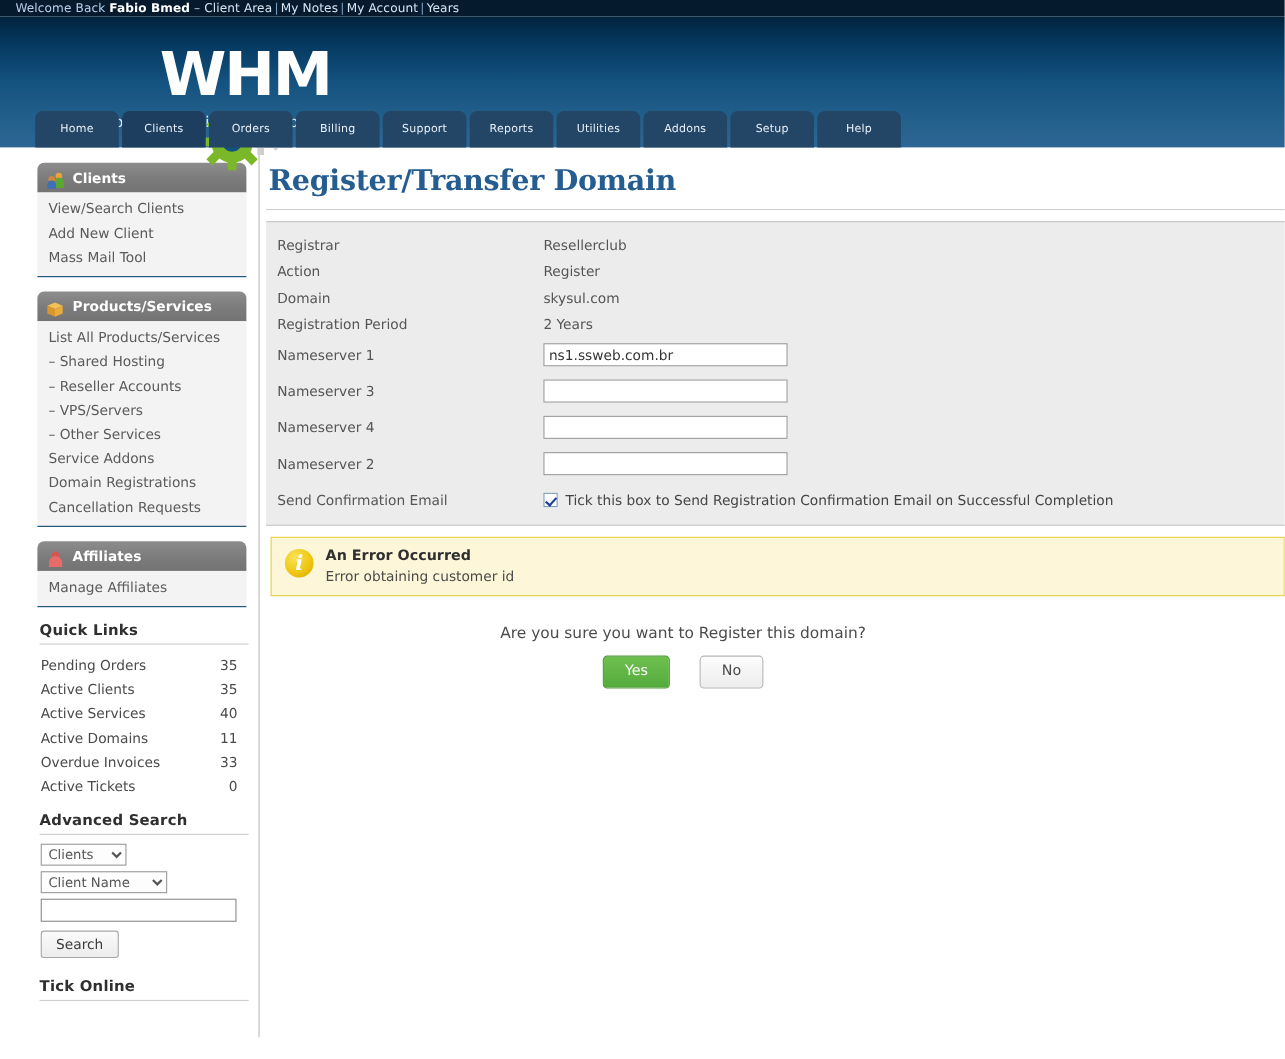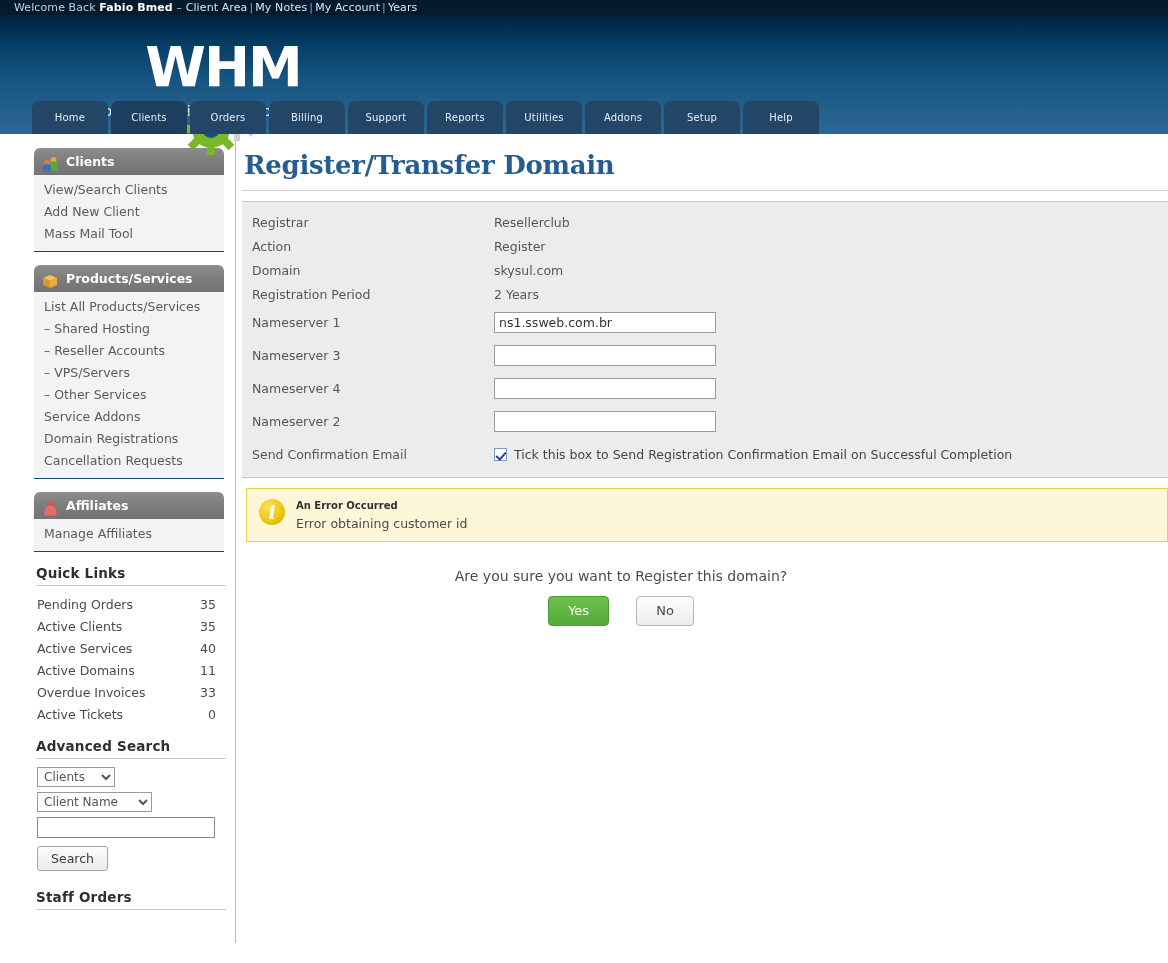--- a/index.html
+++ b/index.html
@@ -257,21 +257,21 @@
     background: radial-gradient(circle at 35% 30%, #f7e259 0%, #f0c712 55%, #d5a900 100%);
     color: #ffffff;
     font-family: "DejaVu Serif", "Liberation Serif", serif;
     font-style: italic;
     font-weight: bold;
     font-size: 19px;
     line-height: 26px;
     text-align: center;
     margin-top: 1px;
   }
-  .err-title { font-size: 10px; font-weight: bold; color: #303030; line-height: 16px; }
+  .err-title { font-size: 13px; font-weight: bold; color: #303030; line-height: 16px; }
   .err-msg { font-size: 12.5px; color: #4a4a4a; line-height: 17px; margin-top: 1px; }
 
   
   .confirm { text-align: center; margin-top: 26px; padding-right: 168px; }
   .confirm-q { font-size: 14px; color: #4c4c4c; }
   .btnrow { margin-top: 12px; display: flex; justify-content: center; gap: 27px; }
   .btn {
     font-family: "DejaVu Sans", "Liberation Sans", sans-serif;
     font-size: 13px;
     border-radius: 4px;
@@ -450,21 +450,21 @@
       <select class="adv w1">
         <option>Clients</option>
       </select>
       <select class="adv w2">
         <option>Client Name</option>
       </select>
       <input class="adv-text" type="text" value="" style="">
       <button class="adv-btn">Search</button>
     </div>
 
-    <div class="sec-title" style="margin-top:18px">Staff Orders</div>
+    <div class="sec-title" style="margin-top:18px">Tick Online</div>
     <div class="sec-rule"></div>
   </div>
 
   <div class="main">
 
     <div class="page-title">Register/Transfer Domain</div>
     <div class="title-rule"></div>
 
     <div class="info-table">
 

